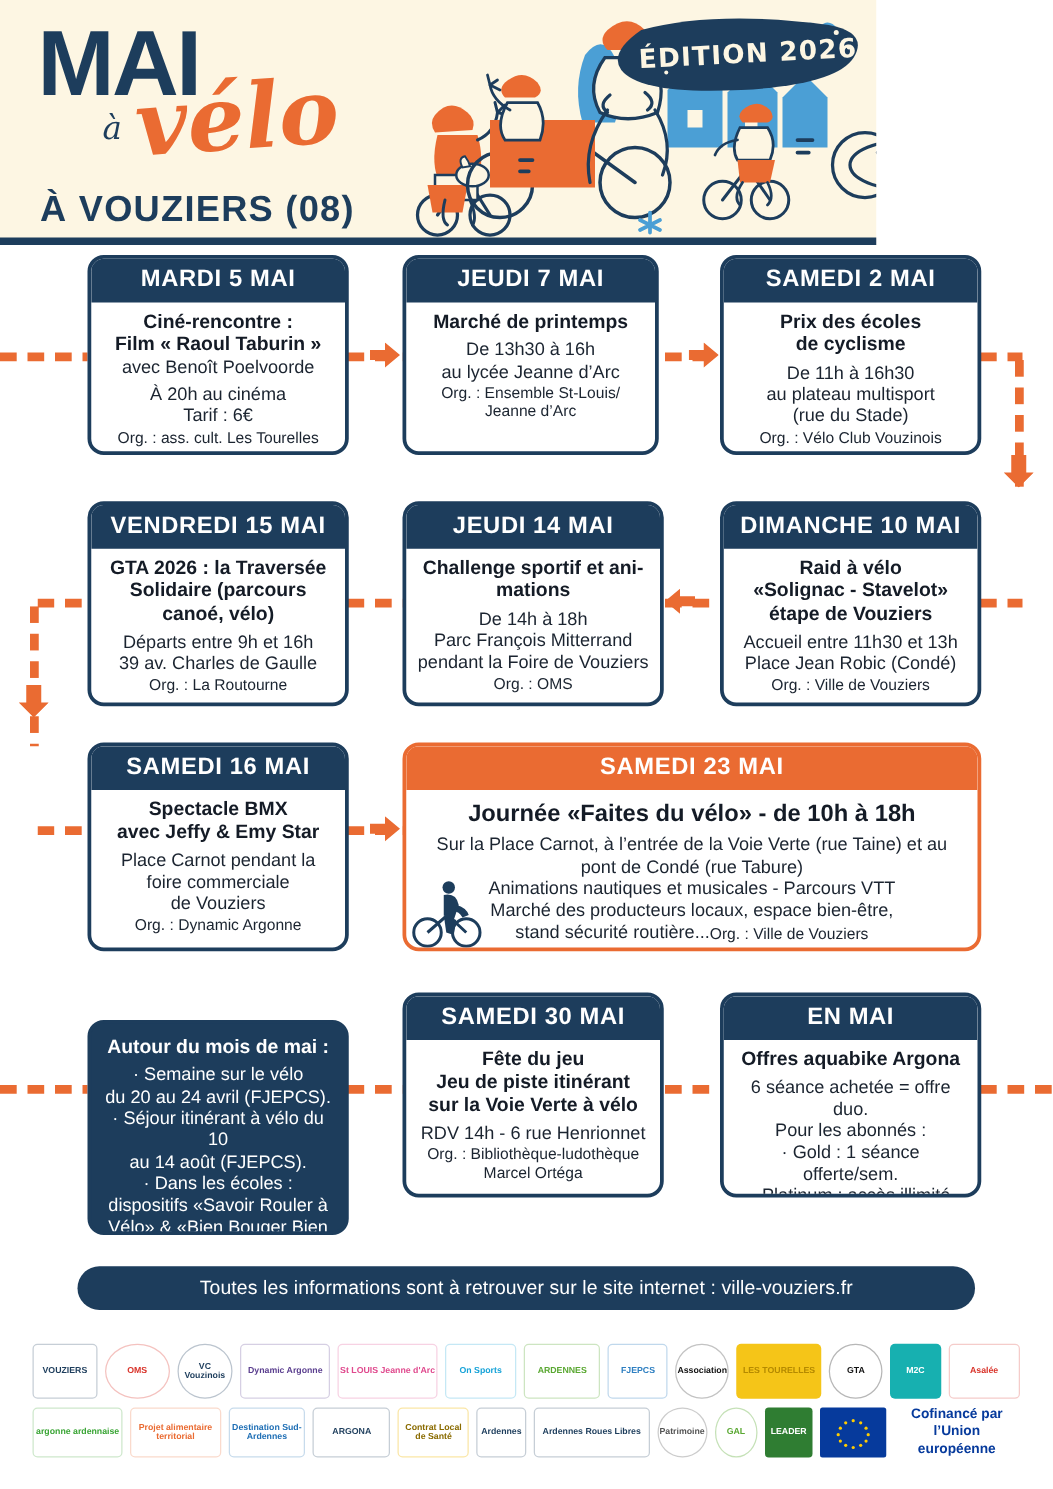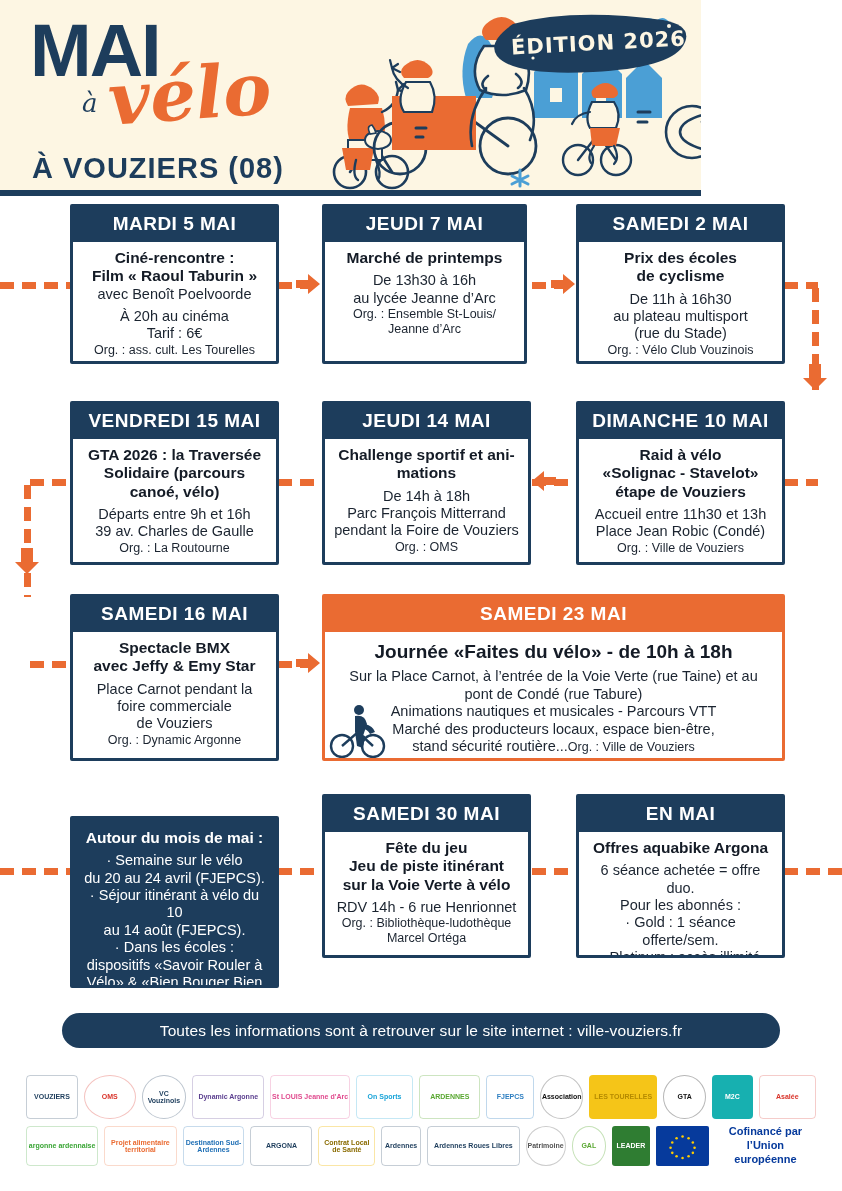--- a/index.html
+++ b/index.html
@@ -68,21 +68,21 @@
   }
   .dash-v{
     position:absolute;width:7px;
     background-image:linear-gradient(180deg,#ea6b32 62%,rgba(0,0,0,0) 0%);
     background-size:7px 22px;background-repeat:repeat-y;
   }
 
   
   .card{
     position:absolute;
-    border-radius:2px;
+    border-radius:13px;
     background:#ffffff;
     border:3px solid #1d3d5c;
     box-sizing:border-box;
     overflow:hidden;
   }
   .card.orange{border-color:#ea6b32;}
   .card.solid{background:#1d3d5c;border-color:#1d3d5c;}
   .card-head{
     background:#1d3d5c;color:#ffffff;
     font-size:19px;font-weight:bold;letter-spacing:.5px;

